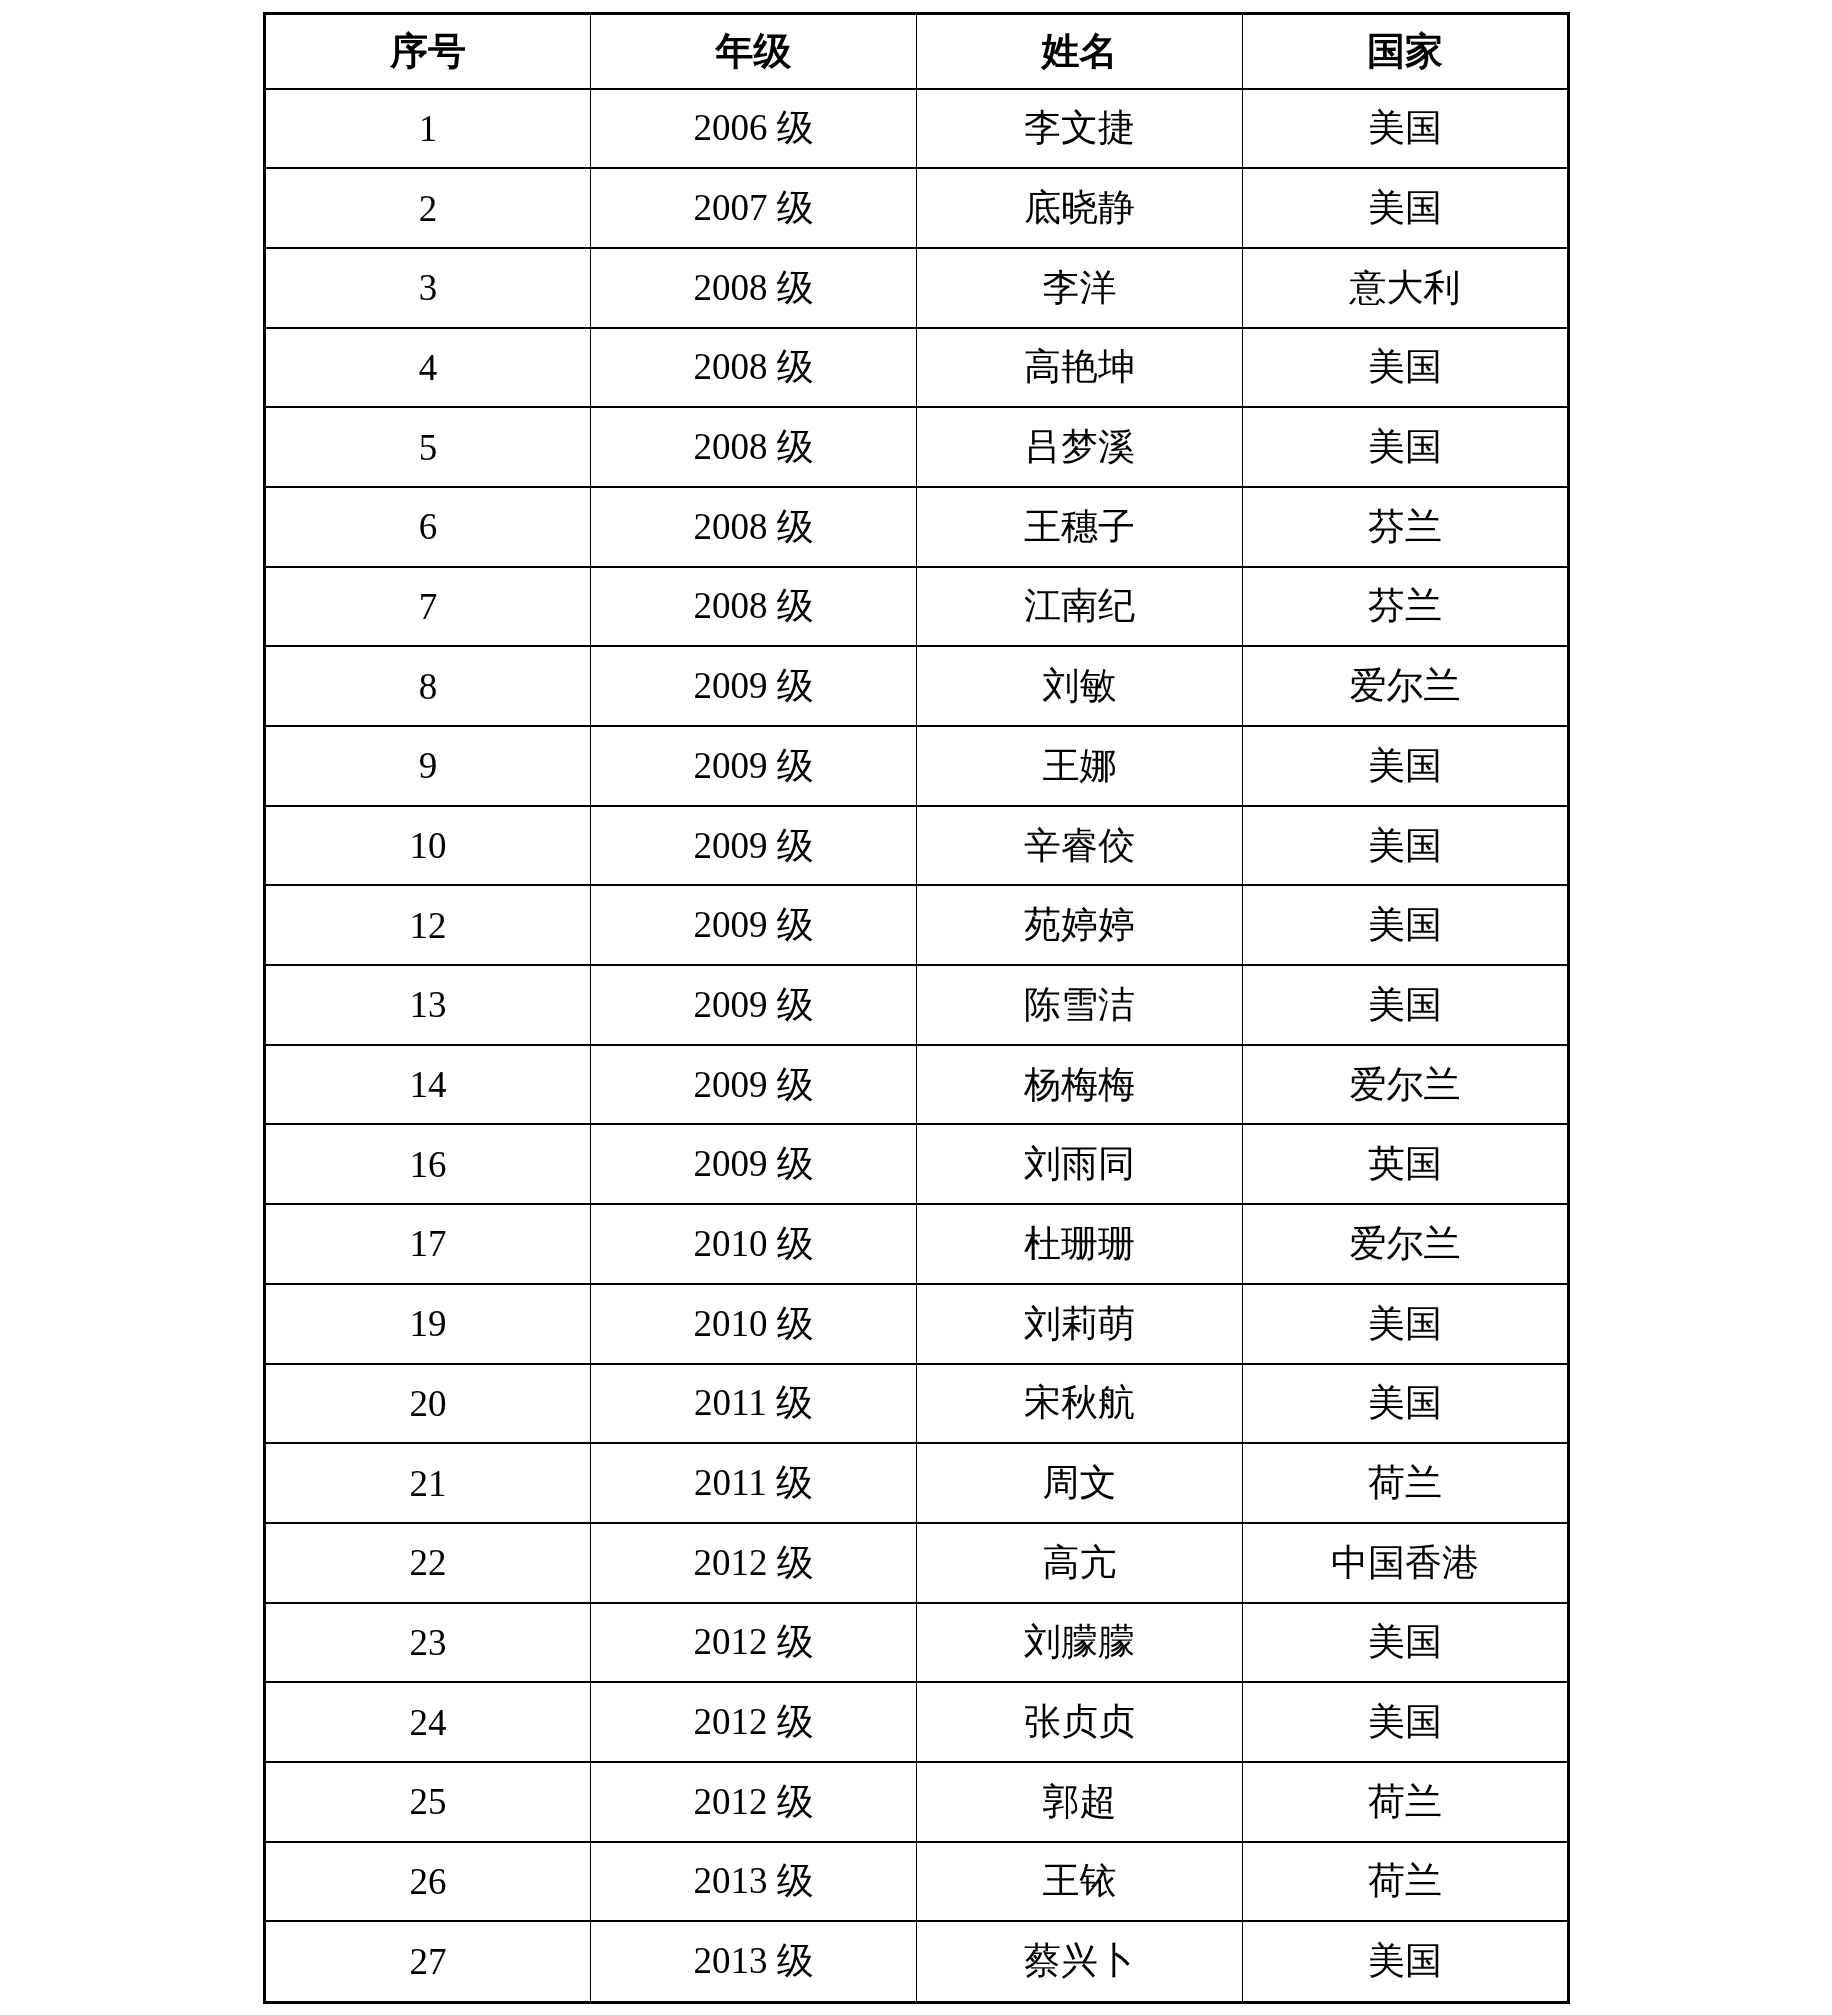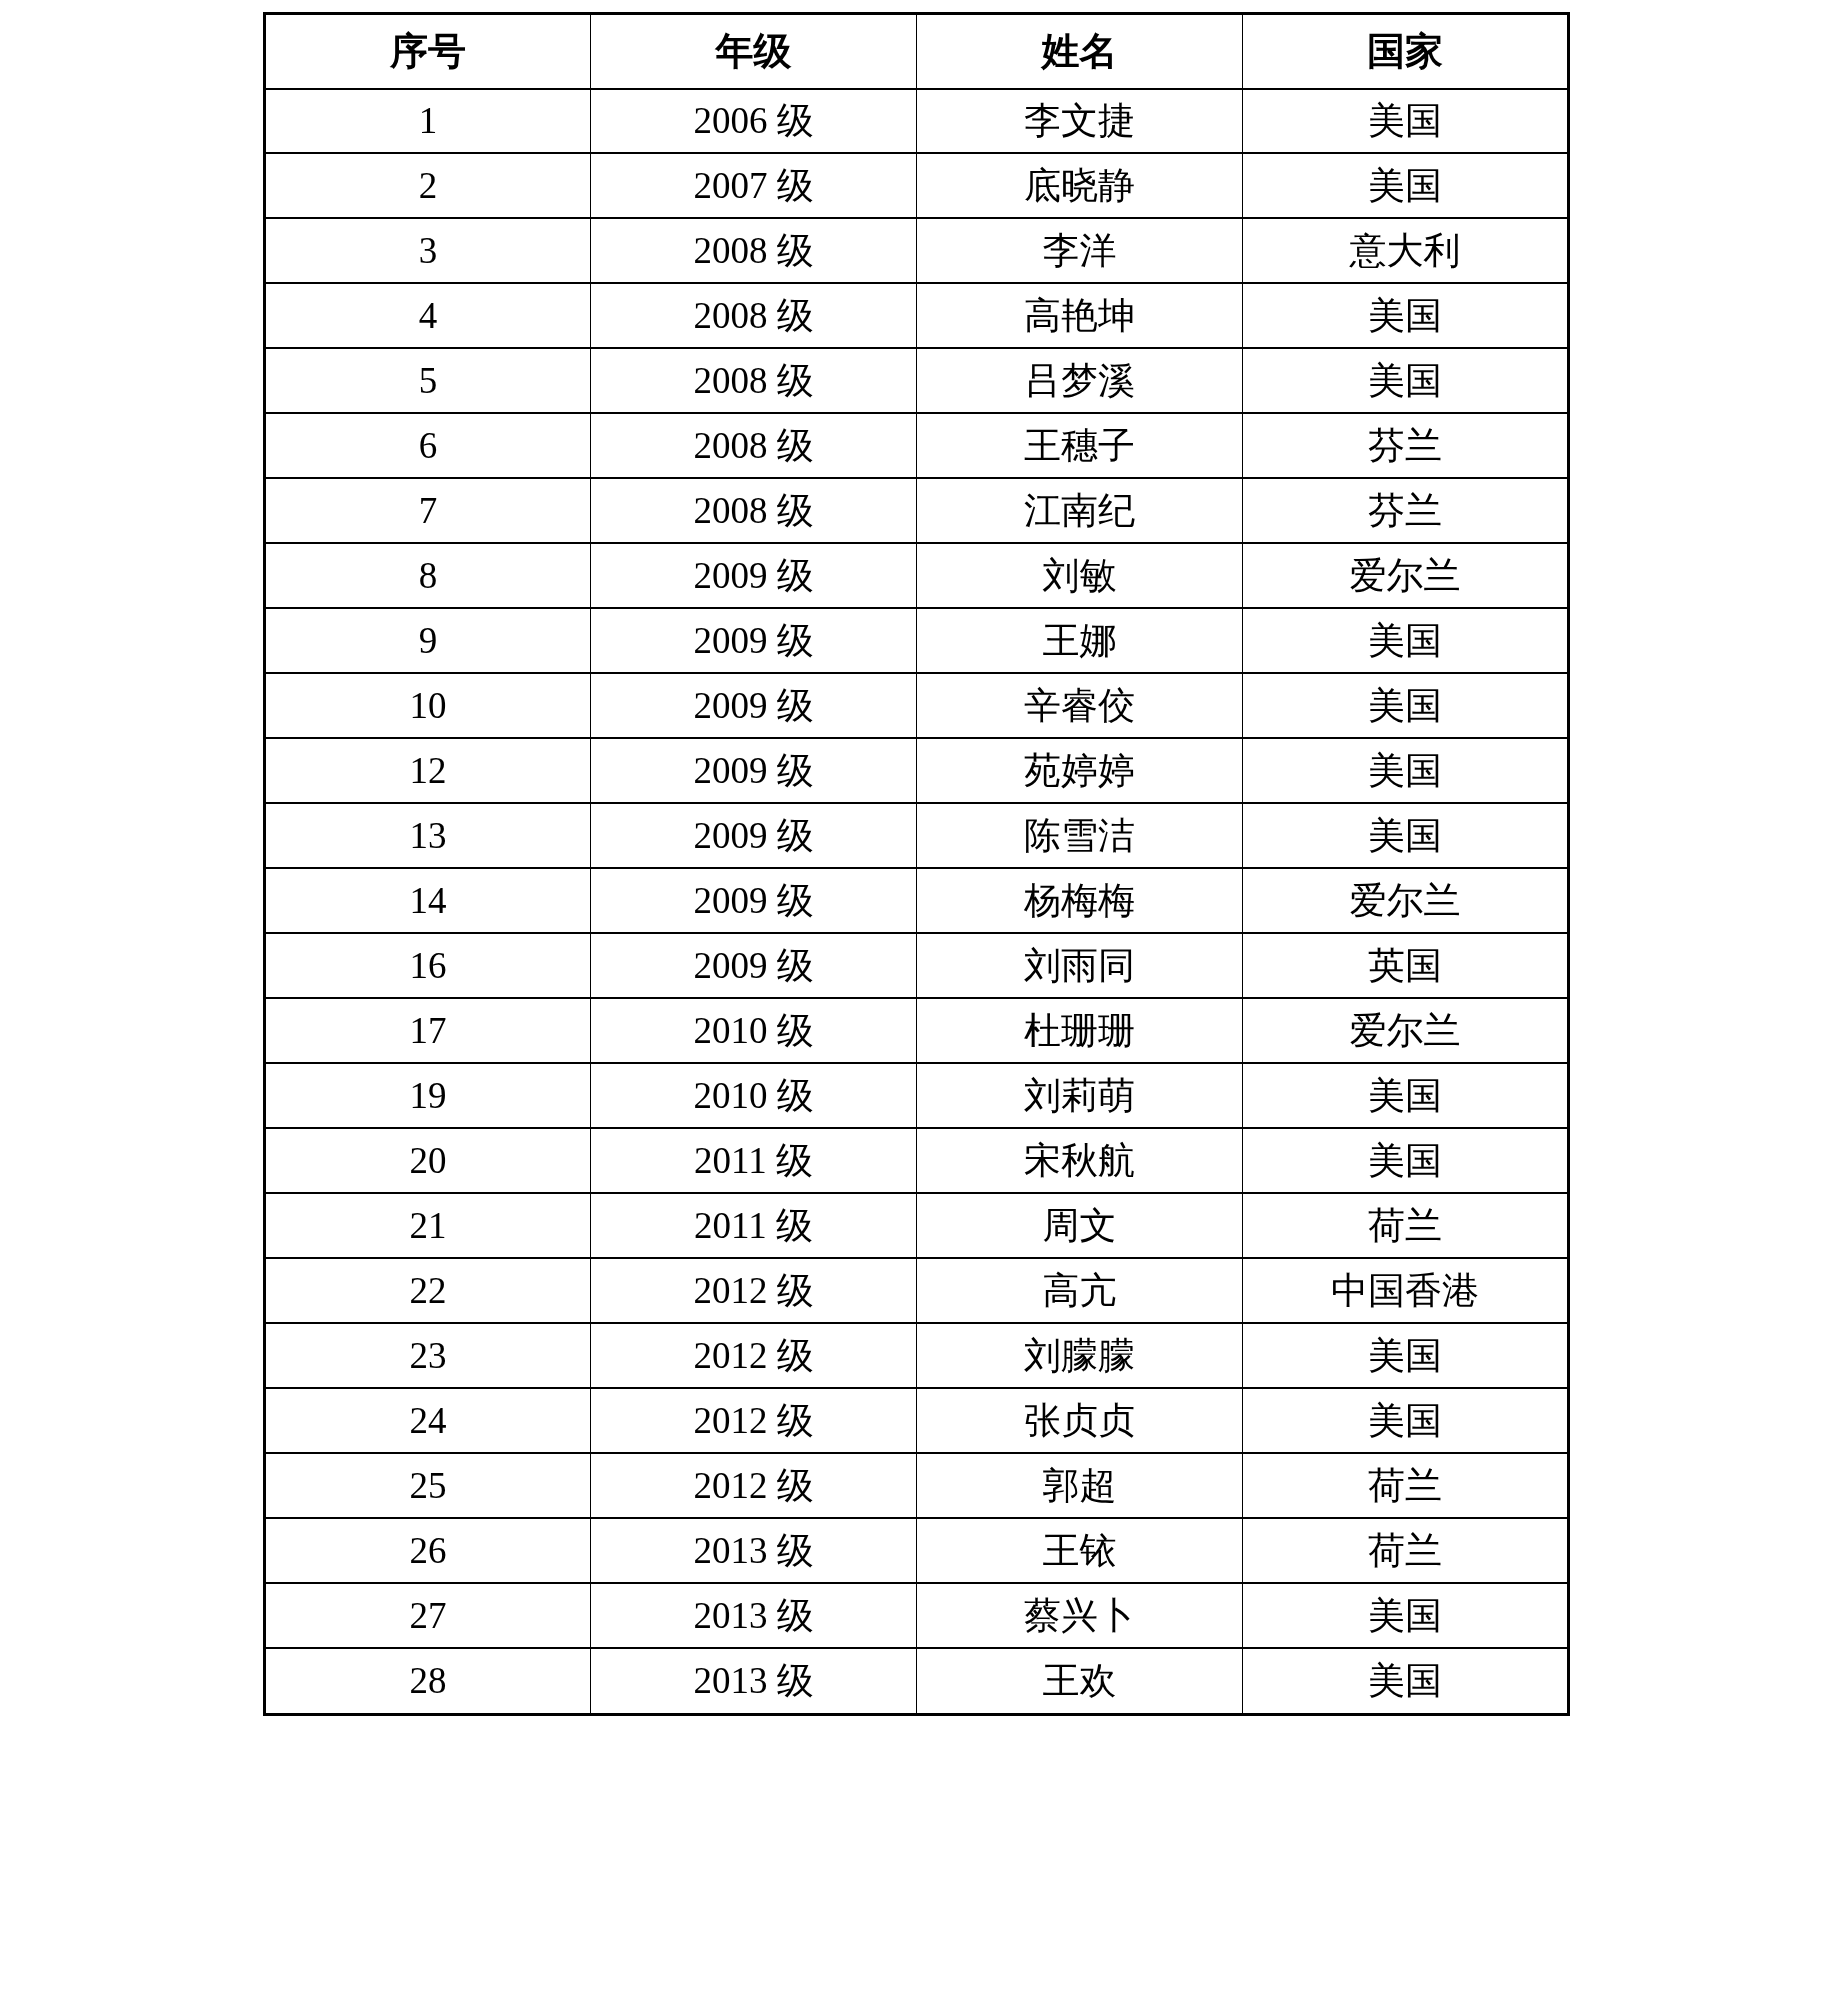--- a/index.html
+++ b/index.html
@@ -12,21 +12,21 @@
     width: 1833px;
     height: 2015px;
     background: #ffffff;
     font-family: "Liberation Serif", "DejaVu Serif", serif;
     color: #000000;
   }
   table.roster {
     border-collapse: collapse;
     table-layout: fixed;
     width: 1307px;
-    height: 1704px;
+    height: 1992px;
     margin: 11.5px auto 0 auto;
     border: 3.5px solid #000000;
   }
   table.roster col { width: 25%; }
   table.roster th, table.roster td {
     border: 1.7px solid #000000;
     border-top-width: 2.9px;
     border-bottom-width: 2.9px;
     text-align: center;
     vertical-align: middle;
@@ -202,22 +202,16 @@
     <td>2013 级</td>
     <td>王铱</td>
     <td>荷兰</td>
   </tr>
         <tr>
     <td>27</td>
     <td>2013 级</td>
     <td>蔡兴卜</td>
     <td>美国</td>
   </tr>
-        <tr>
-    <td>28</td>
-    <td>2013 级</td>
-    <td>王欢</td>
-    <td>美国</td>
-  </tr>
       </tbody>
   </table>
 </div>
 
 
 </body></html>

